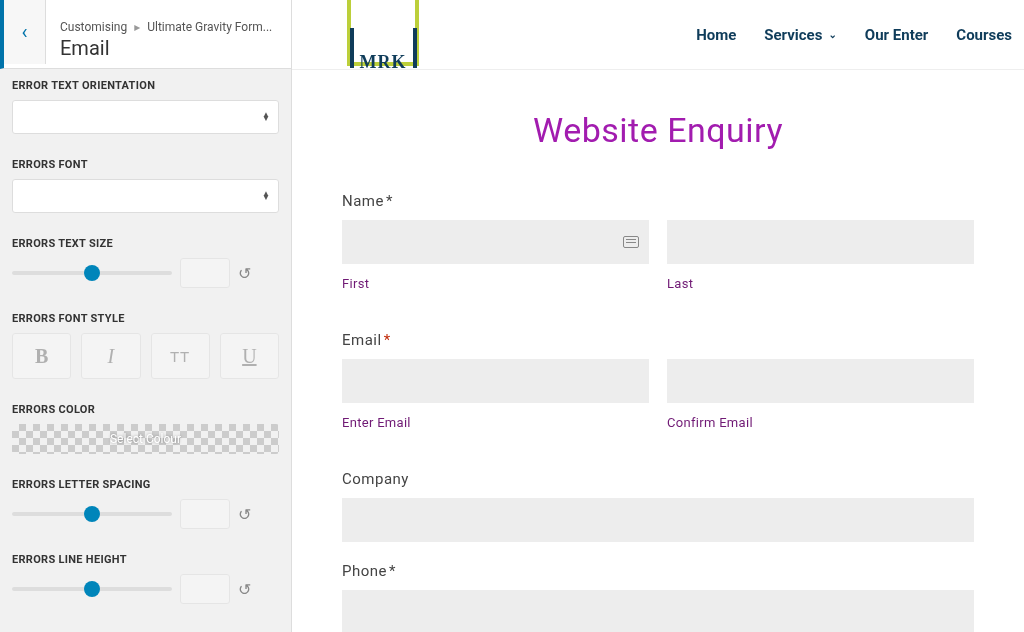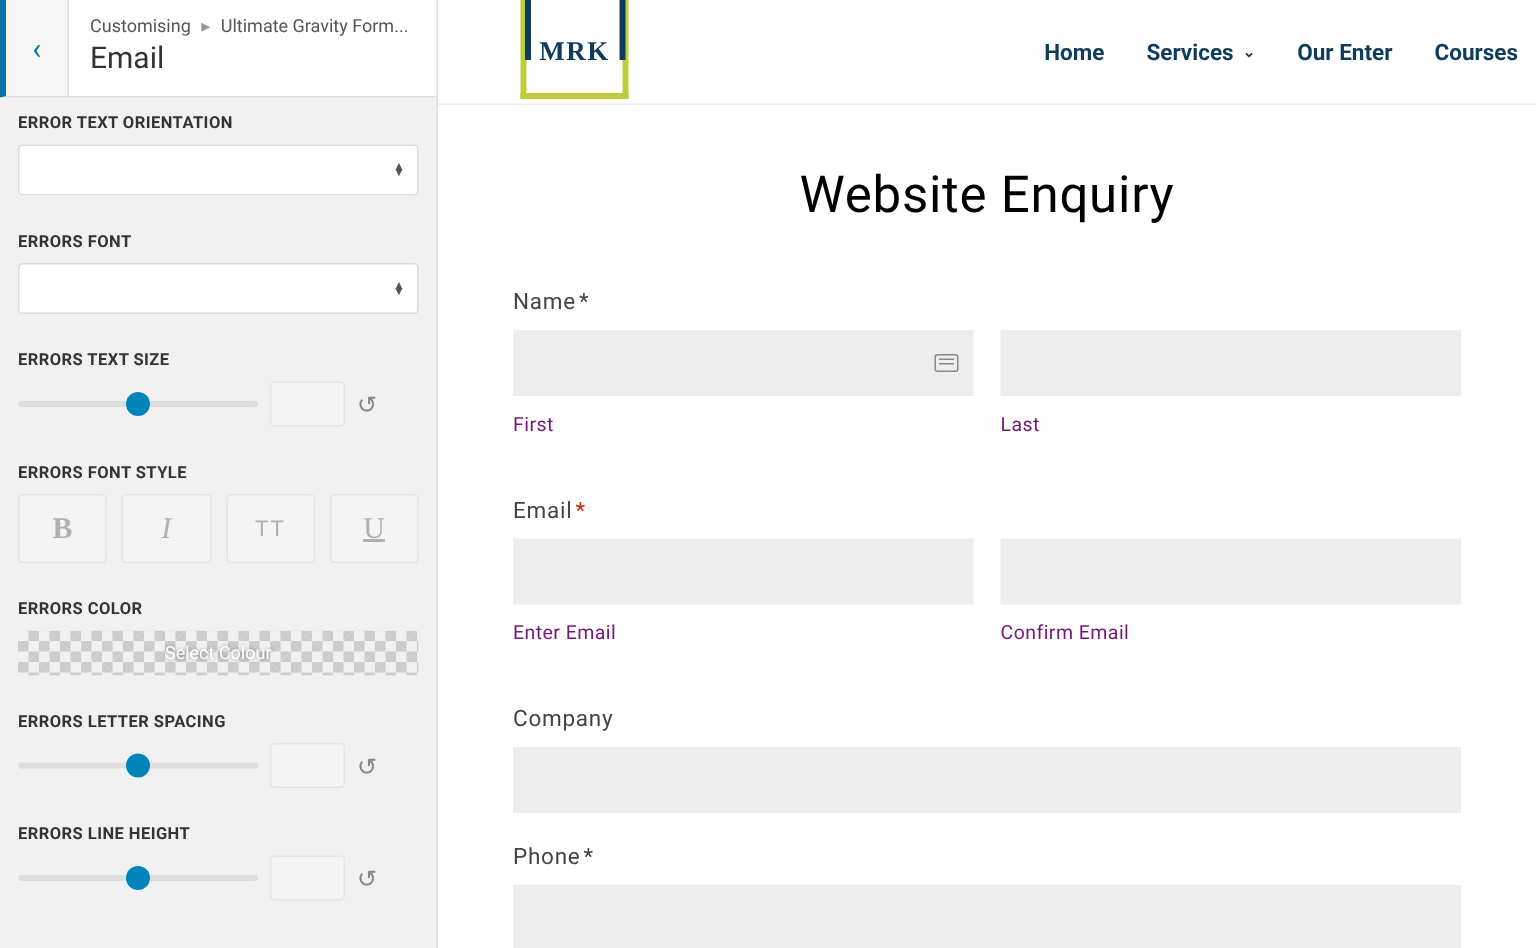--- a/index.html
+++ b/index.html
@@ -32,21 +32,21 @@
       align-items: center;
       justify-content: center;
       border-right: 1px solid #ddd;
       color: #0073aa;
       font-size: 20px;
       cursor: pointer;
       background: #f7f7f7;
     }
     .breadcrumb-area {
       flex: 1;
-      padding: 10px 14px 8px;
+      padding: 20px 14px 8px;
     }
     .breadcrumb {
       font-size: 12px;
       color: #555;
       white-space: nowrap;
     }
     .breadcrumb .chev { margin: 0 4px; color: #999; }
     .panel-title {
       font-size: 20px;
       font-weight: 400;
@@ -190,20 +190,21 @@
     .logo-inner {
       font-family: Georgia, serif;
       color: #0f3c5a;
       font-weight: 700;
       font-size: 18px;
       letter-spacing: 1px;
       padding: 24px 6px 0;
       border-left: 4px solid #0f3c5a;
       border-right: 4px solid #0f3c5a;
       height: 40px;
+      margin-top: 28px;
     }
     .nav {
       display: flex;
       gap: 28px;
       align-items: flex-end;
     }
     .nav-link {
       color: #0f3c5a;
       font-weight: 700;
       font-size: 15px;
@@ -213,21 +214,21 @@
       gap: 6px;
     }
     .nav-link .dd { font-size: 10px; color: #0f3c5a;}
     .form-wrap {
       padding: 40px 50px 20px;
     }
     .form-title {
       text-align: center;
       font-size: 34px;
       font-weight: 400;
-      color: #000000;
+      color: #a21caf;
       letter-spacing: 0.5px;
       margin-bottom: 42px;
     }
     .field-label {
       font-size: 15px;
       color: #444;
       letter-spacing: 0.5px;
       margin-bottom: 10px;
       display: block;
     }

